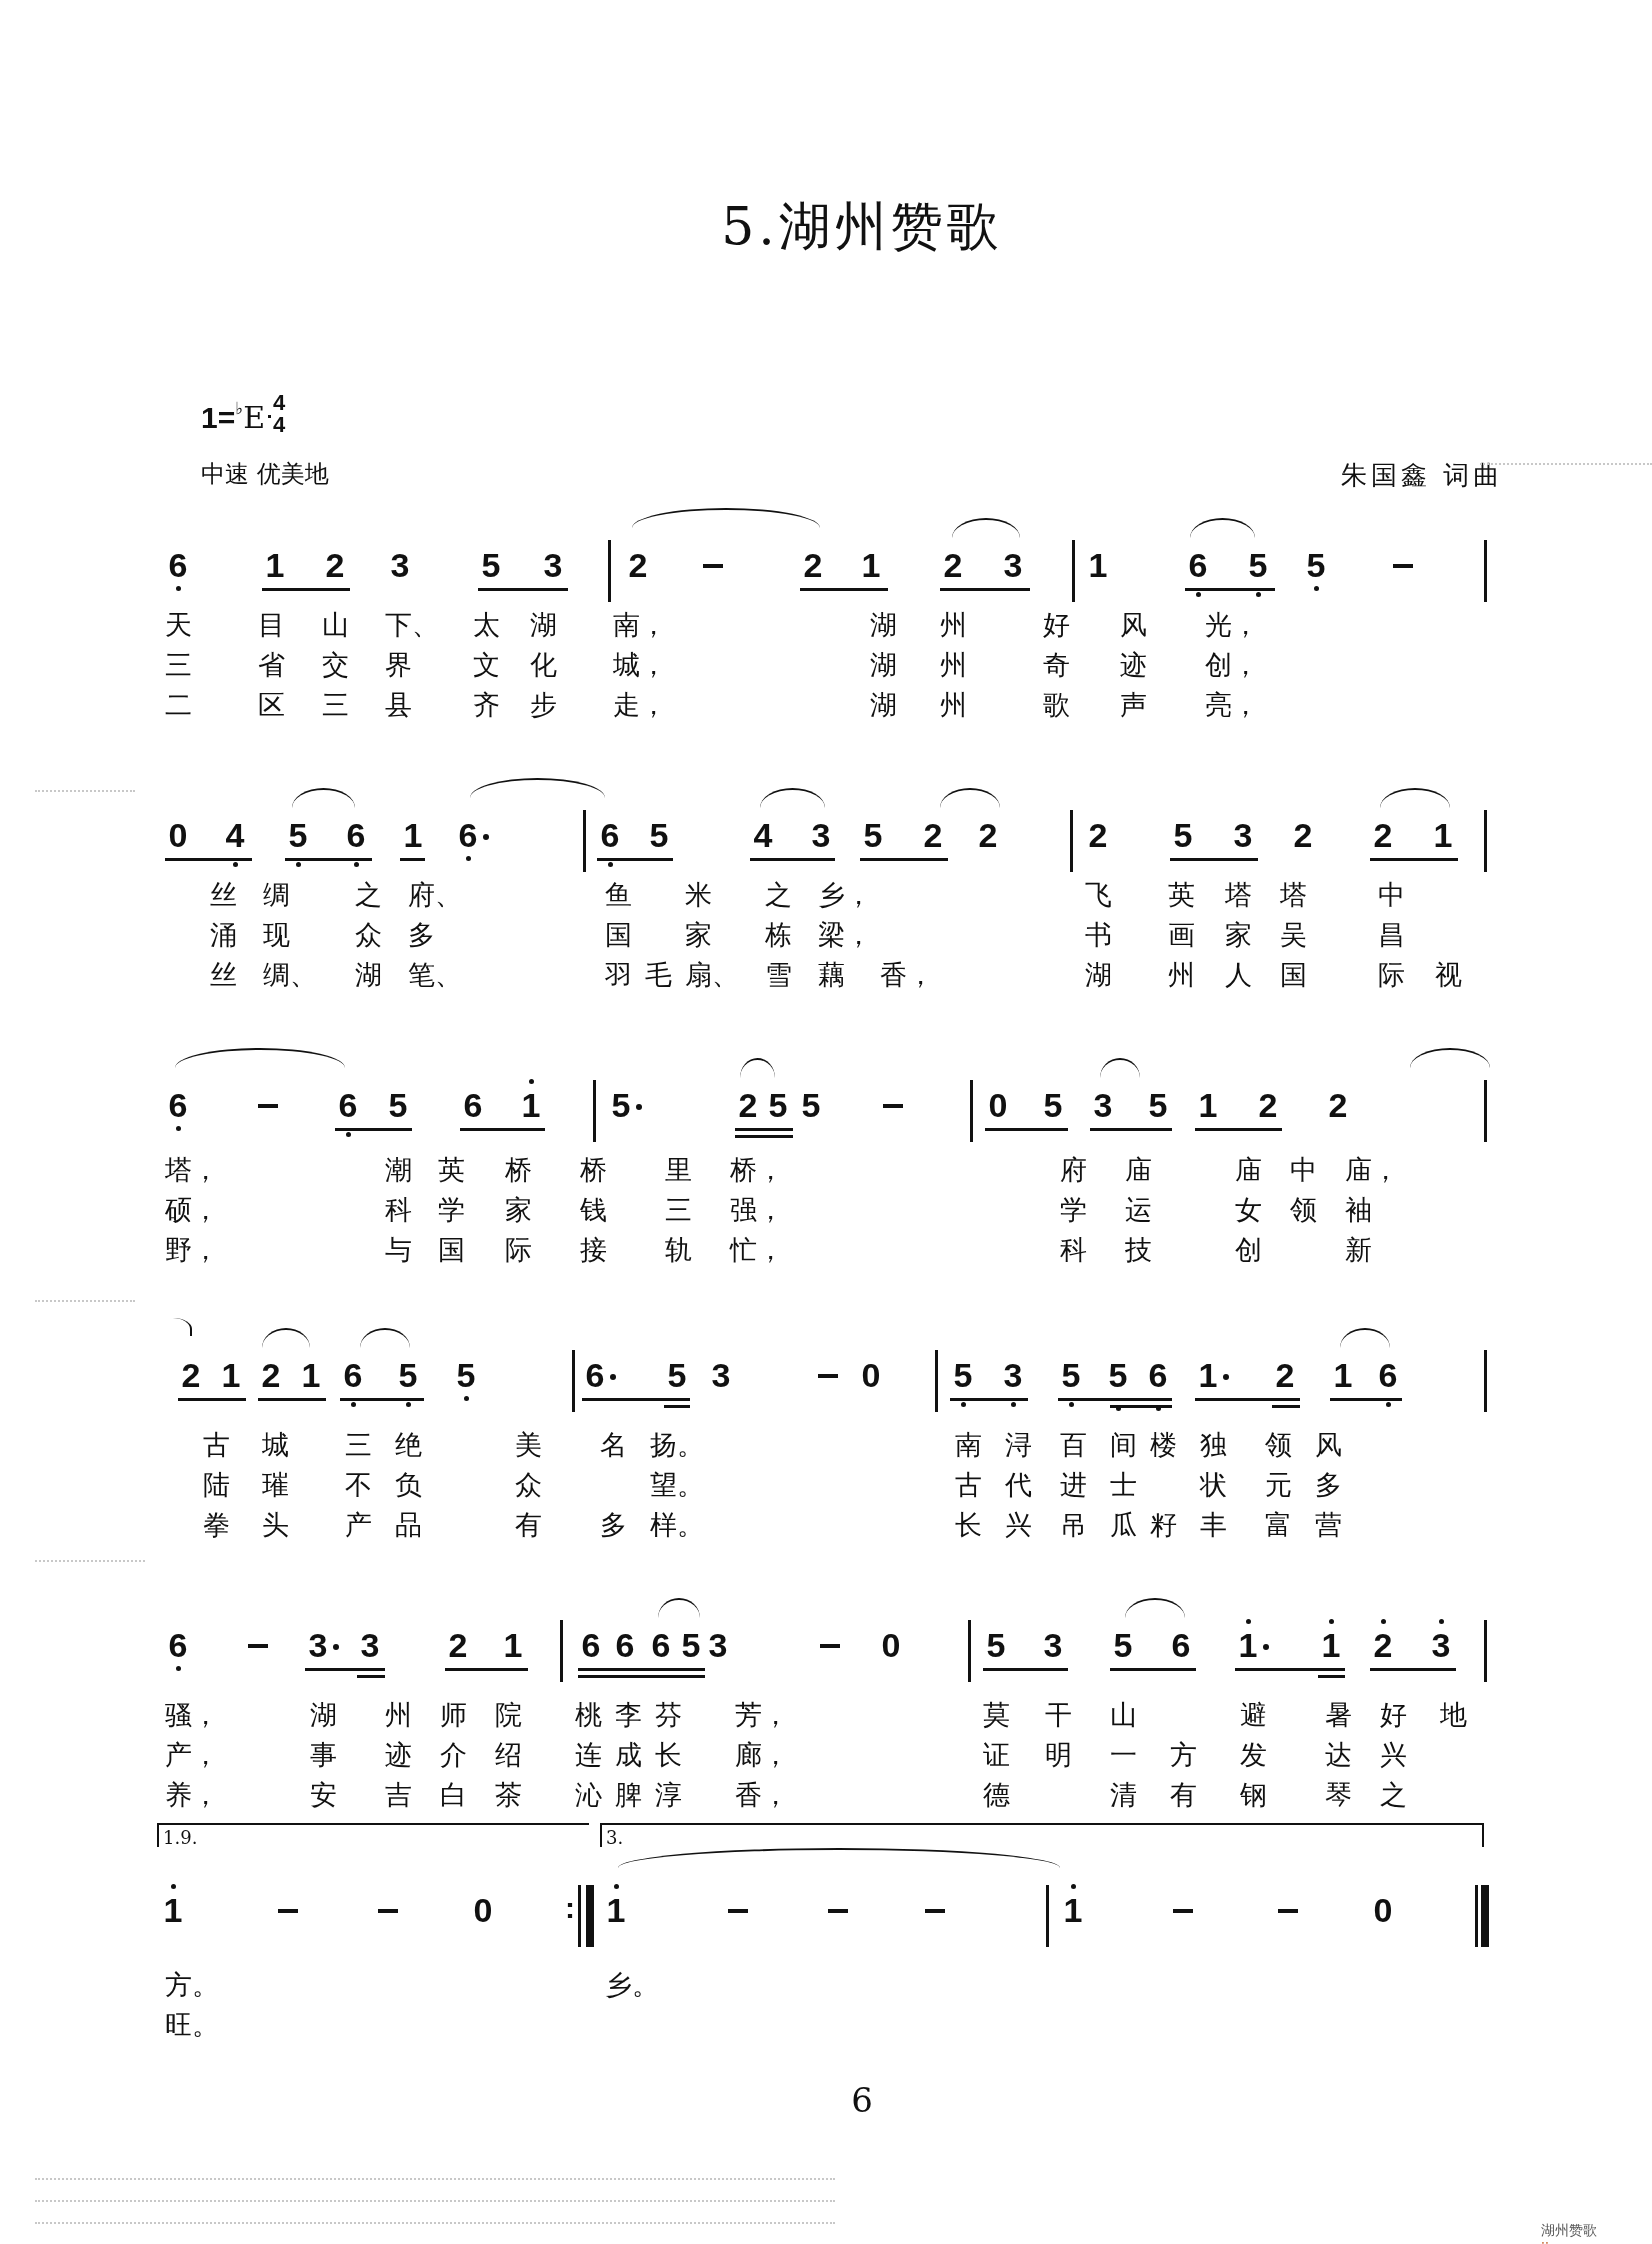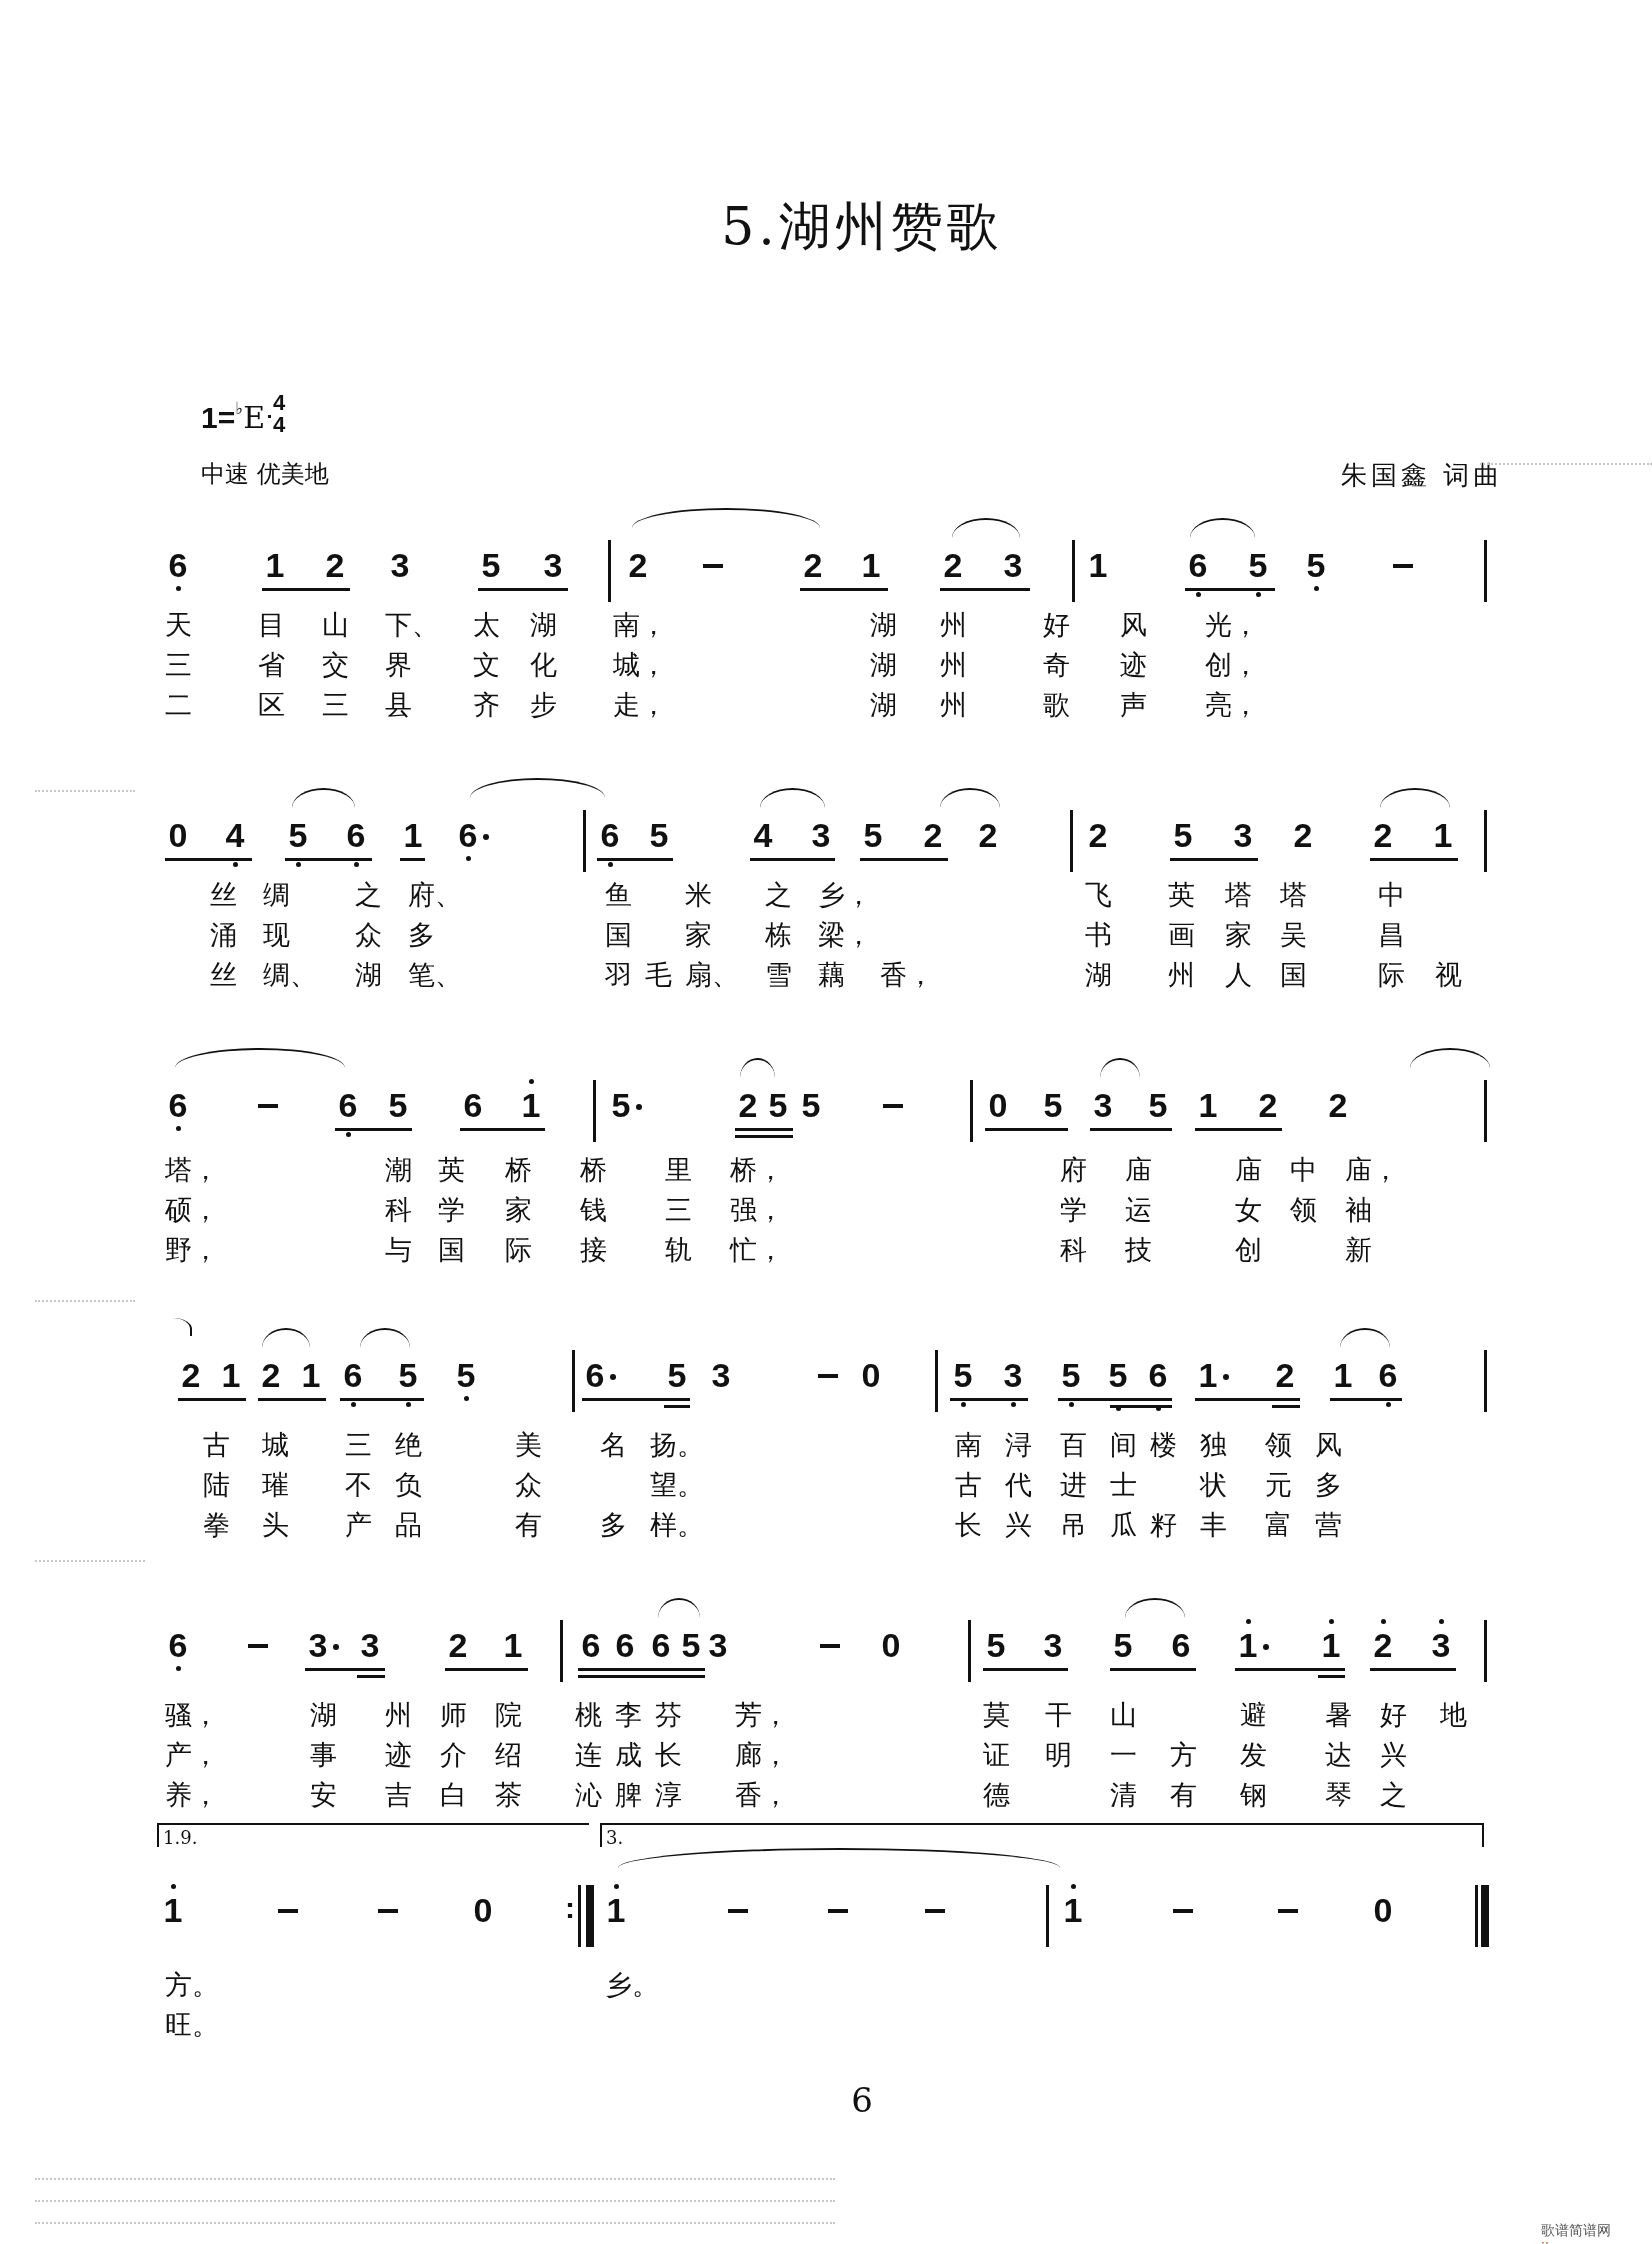--- a/index.html
+++ b/index.html
@@ -453,13 +453,13 @@
     <div class="dash" style="left: 1278px; top: 1909px;"></div>
     <div class="note" style="left: 1370px; top: 1893px;">0</div>
     <div class="bar" style="left: 1475px; top: 1885px; height: 62px;"></div>
     <div class="thick" style="left: 1481px; top: 1885px; height: 62px;"></div>
     <div class="lyr" style="left: 165px; top: 1970px;">方。</div>
     <div class="lyr" style="left: 605px; top: 1970px;">乡。</div>
     <div class="lyr" style="left: 165px; top: 2010px;">旺。</div>
   </div>
 
 <div class="abs pageno">6</div>
-<div class="abs wm"><span>歌谱简谱网</span> <b>jianpu.cn</b></div>
+<div class="abs wm"><span>湖州赞歌</span> <b>jianpu.cn</b></div>
 
 </body></html>

